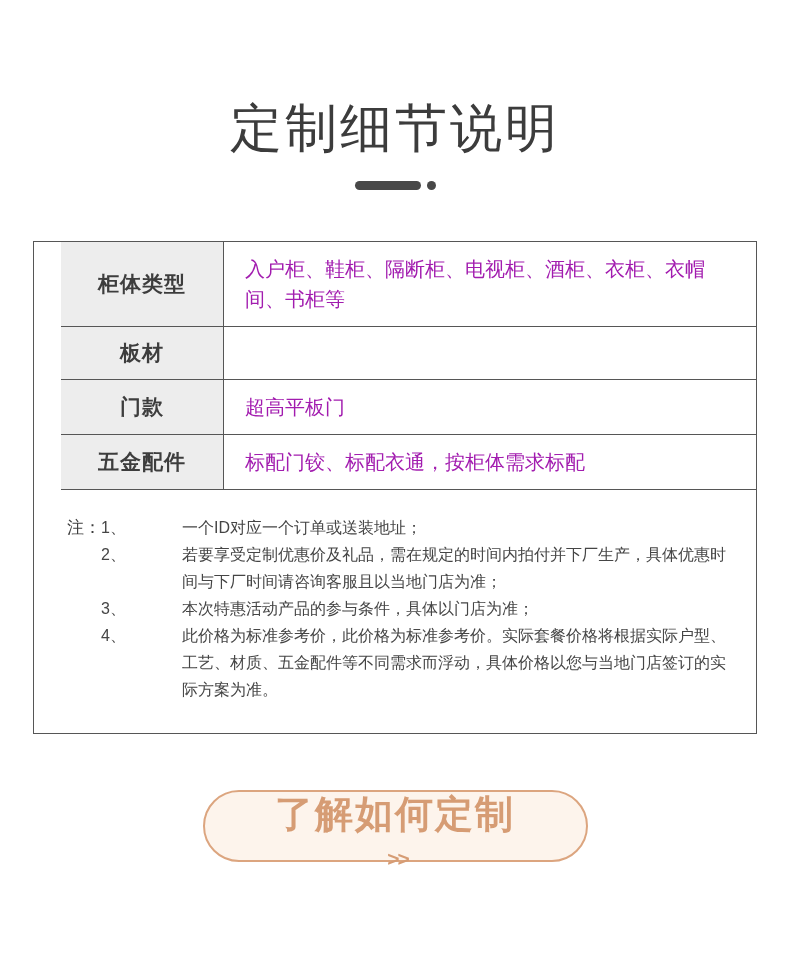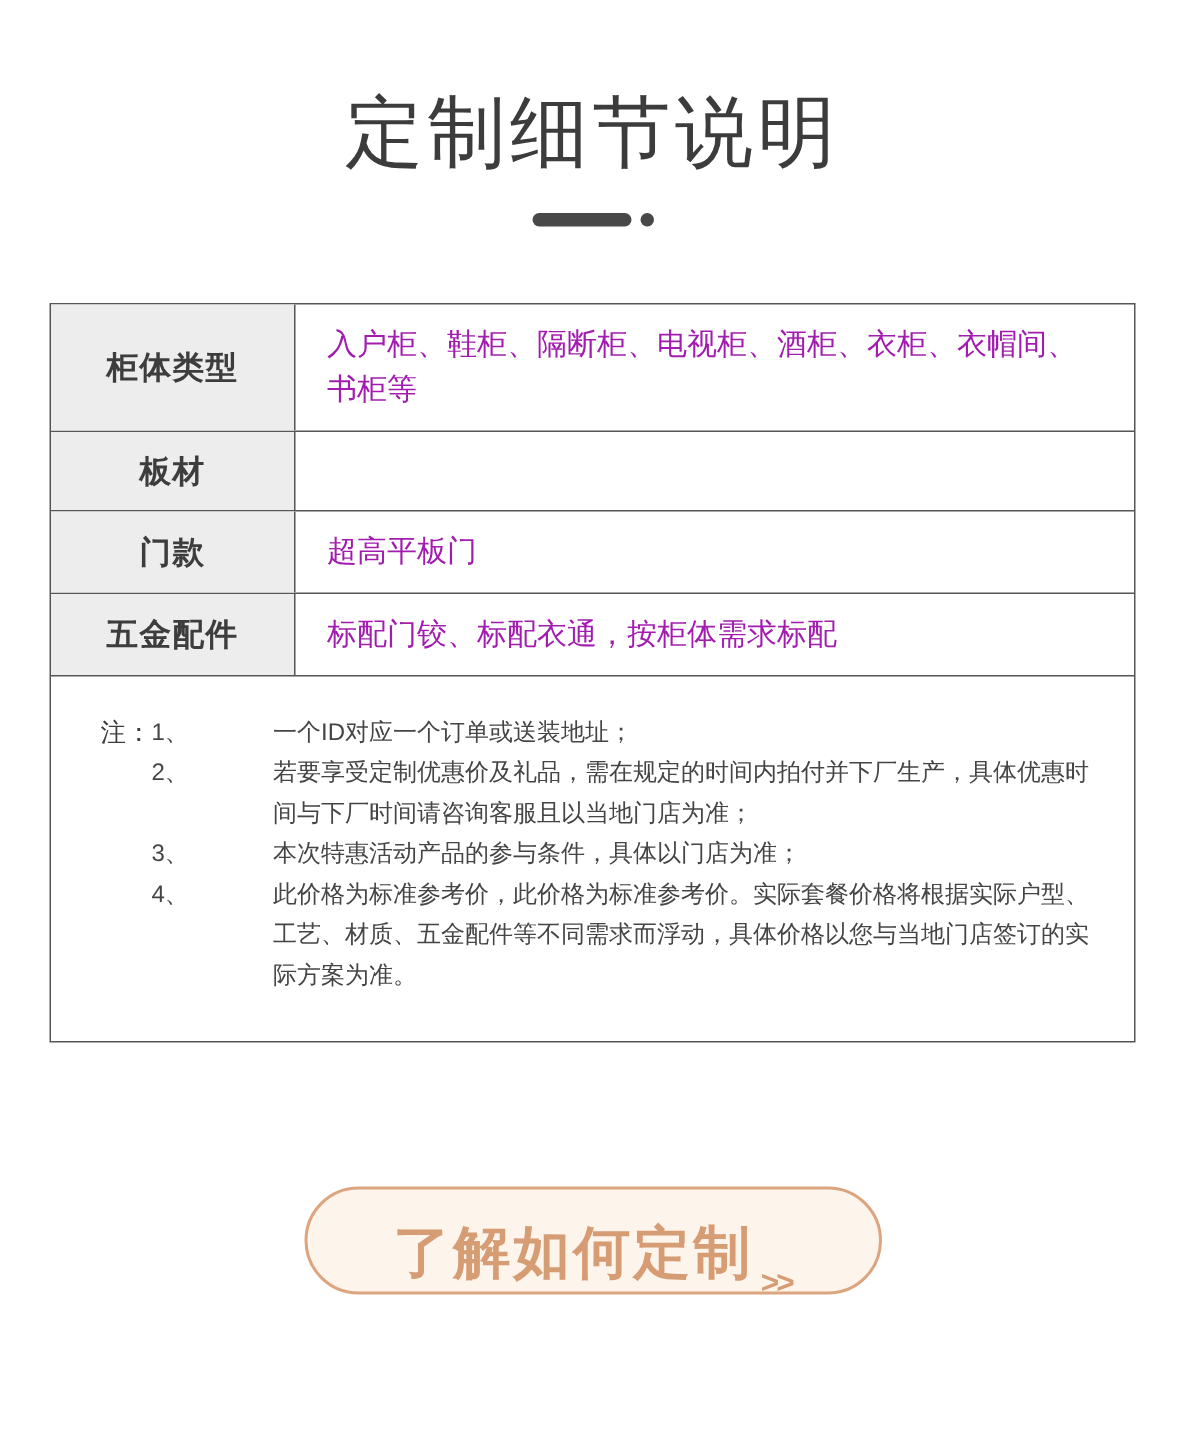--- a/index.html
+++ b/index.html
@@ -3,57 +3,58 @@
 <meta charset="utf-8">
 <style>
   * { margin:0; padding:0; box-sizing:border-box; }
   html,body { background:#ffffff; }
   .page {
     width:790px; height:953px; margin:0 auto; background:#ffffff;
     font-family:"Liberation Sans","DejaVu Sans",sans-serif;
     overflow:hidden; position:relative;
   }
   .title {
-    padding-top:58px; text-align:center;
+    padding-top:97px; text-align:center;
     font-size:52px; line-height:62px; font-weight:400;
     color:#3c3c3c; letter-spacing:3px;
   }
   .title-underline {
     margin-top:22px; display:flex; justify-content:center; align-items:center; gap:6px;
   }
   .underline-bar { width:66px; height:9px; border-radius:5px; background:#484848; display:inline-block; }
   .underline-dot { width:9px; height:9px; border-radius:50%; background:#484848; display:inline-block; }
 
   .spec-box { margin:51px 33px 0 33px; border:1px solid #565656; background:#ffffff; }
-  .spec-row { display:flex; border-bottom:1px solid #565656; }
+  .spec-row { display:flex; border-bottom:1px solid #565656;margin-left:27px; }
   .spec-label {
     flex:0 0 163px; background:#ededed; border-right:1px solid #565656;
     display:flex; align-items:center; justify-content:center;
     font-size:21px; font-weight:700; color:#3d3d3d; letter-spacing:1px;
     padding:12px 6px;
   }
   .spec-value {
     flex:1; display:flex; align-items:center;
     padding:12px 24px 12px 21px;
     font-size:20px; line-height:30px; color:#a21caf;
   }
 
   .notes { display:flex; padding:24px 20px 30px 33px; color:#454545; }
   .notes-label { flex:none; font-size:17px; line-height:27px; color:#3d3d3d; }
   .notes-list { flex:1; }
   .note-item { display:flex; font-size:16px; line-height:27px; }
   .note-num { flex:0 0 33px; }
   .note-text { flex:1;margin-left:48px; }
 
   .cta {
-    display:flex; align-items:flex-end; justify-content:center;
-    margin:96px auto 0 auto; width:385px; height:72px;
+    display:flex; align-items:center; justify-content:center;
+    margin:56px auto 0 auto; width:385px; height:72px;
     background:#fdf4ec; border:2px solid #dca57f; border-radius:36px;
     color:#d69c74; cursor:pointer;
     font-family:"Liberation Sans","DejaVu Sans",sans-serif;
+    flex-direction:column;
   }
   .cta-label { font-size:38px; font-weight:700; letter-spacing:2px; }
   .cta-arrow { font-size:21px; font-weight:700; letter-spacing:-2px; margin-left:5px; position:relative; top:7px; }
 </style>
 </head>
 <body>
 
 <div class="page">
 
   <h1 class="title">定制细节说明</h1>

